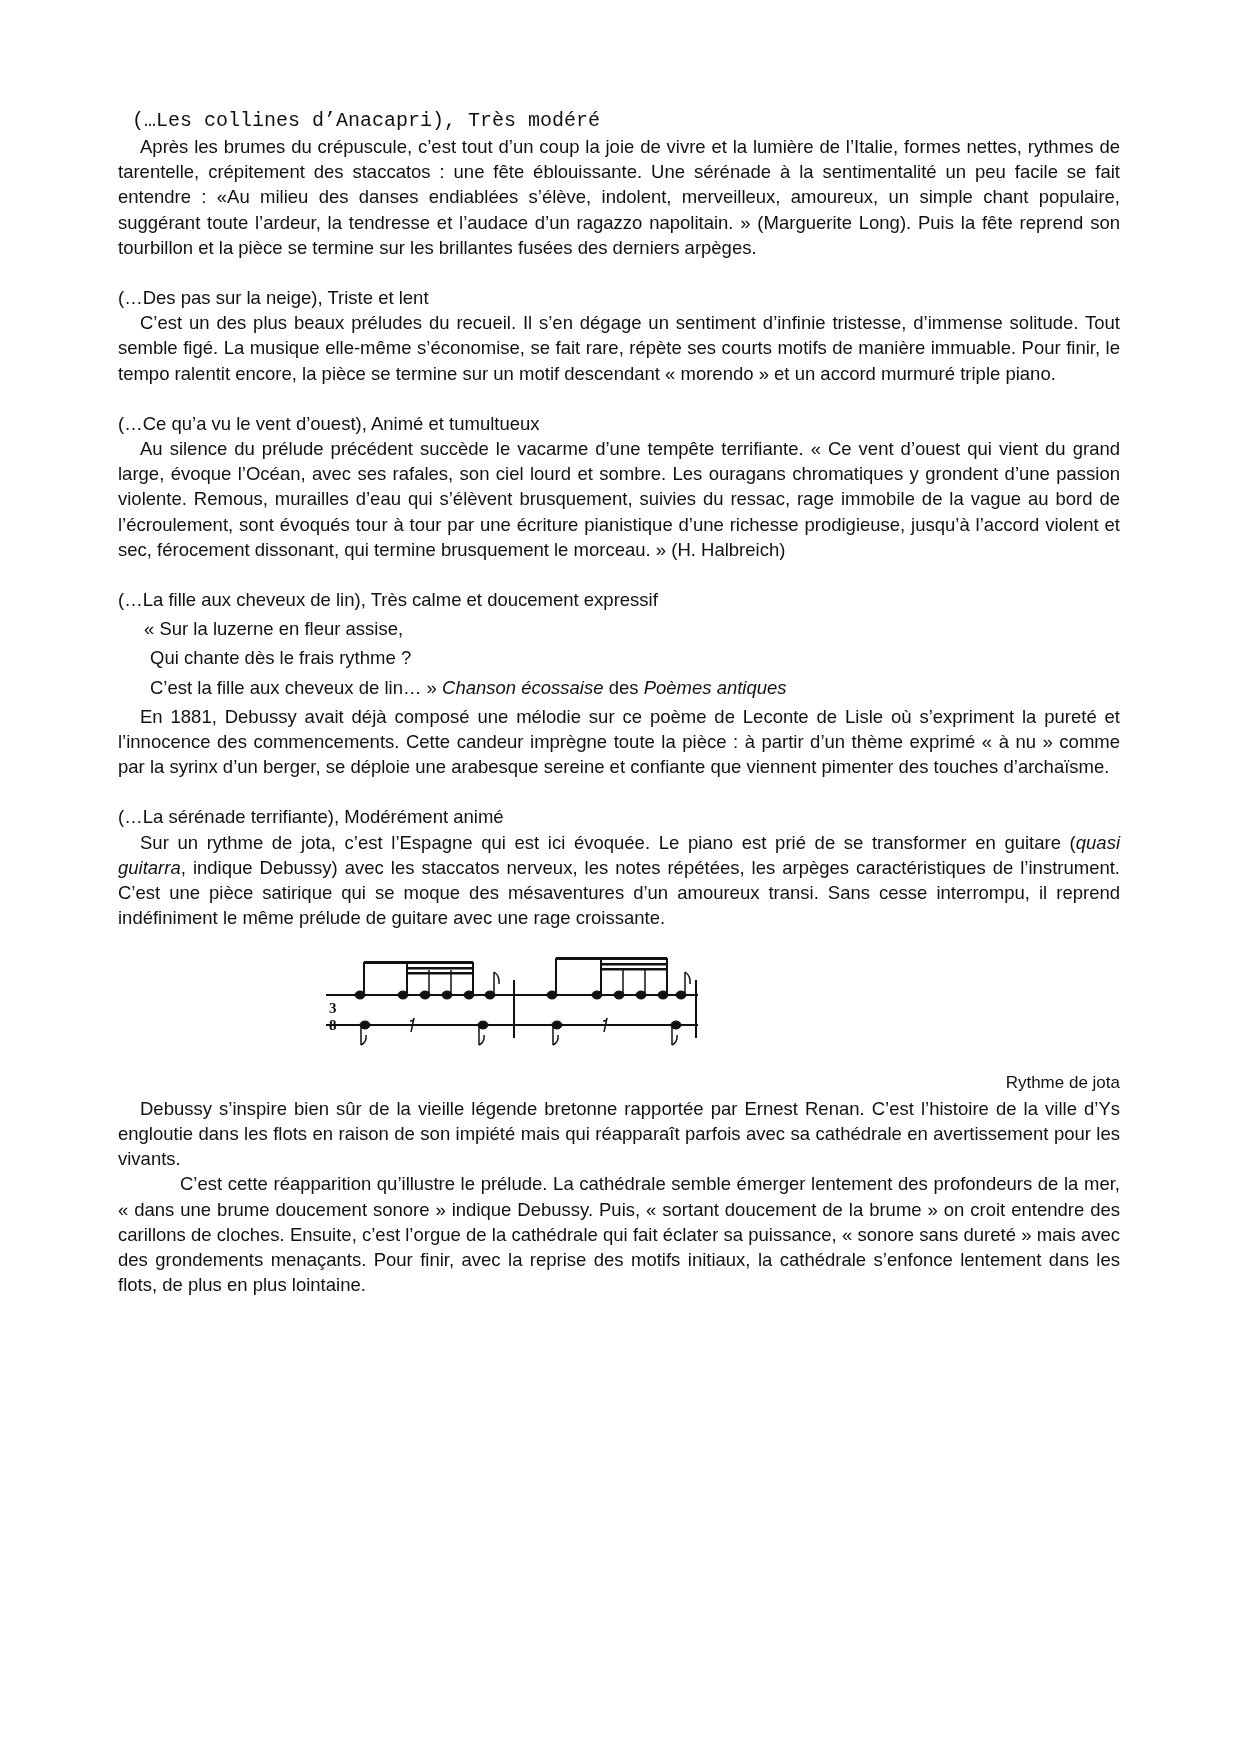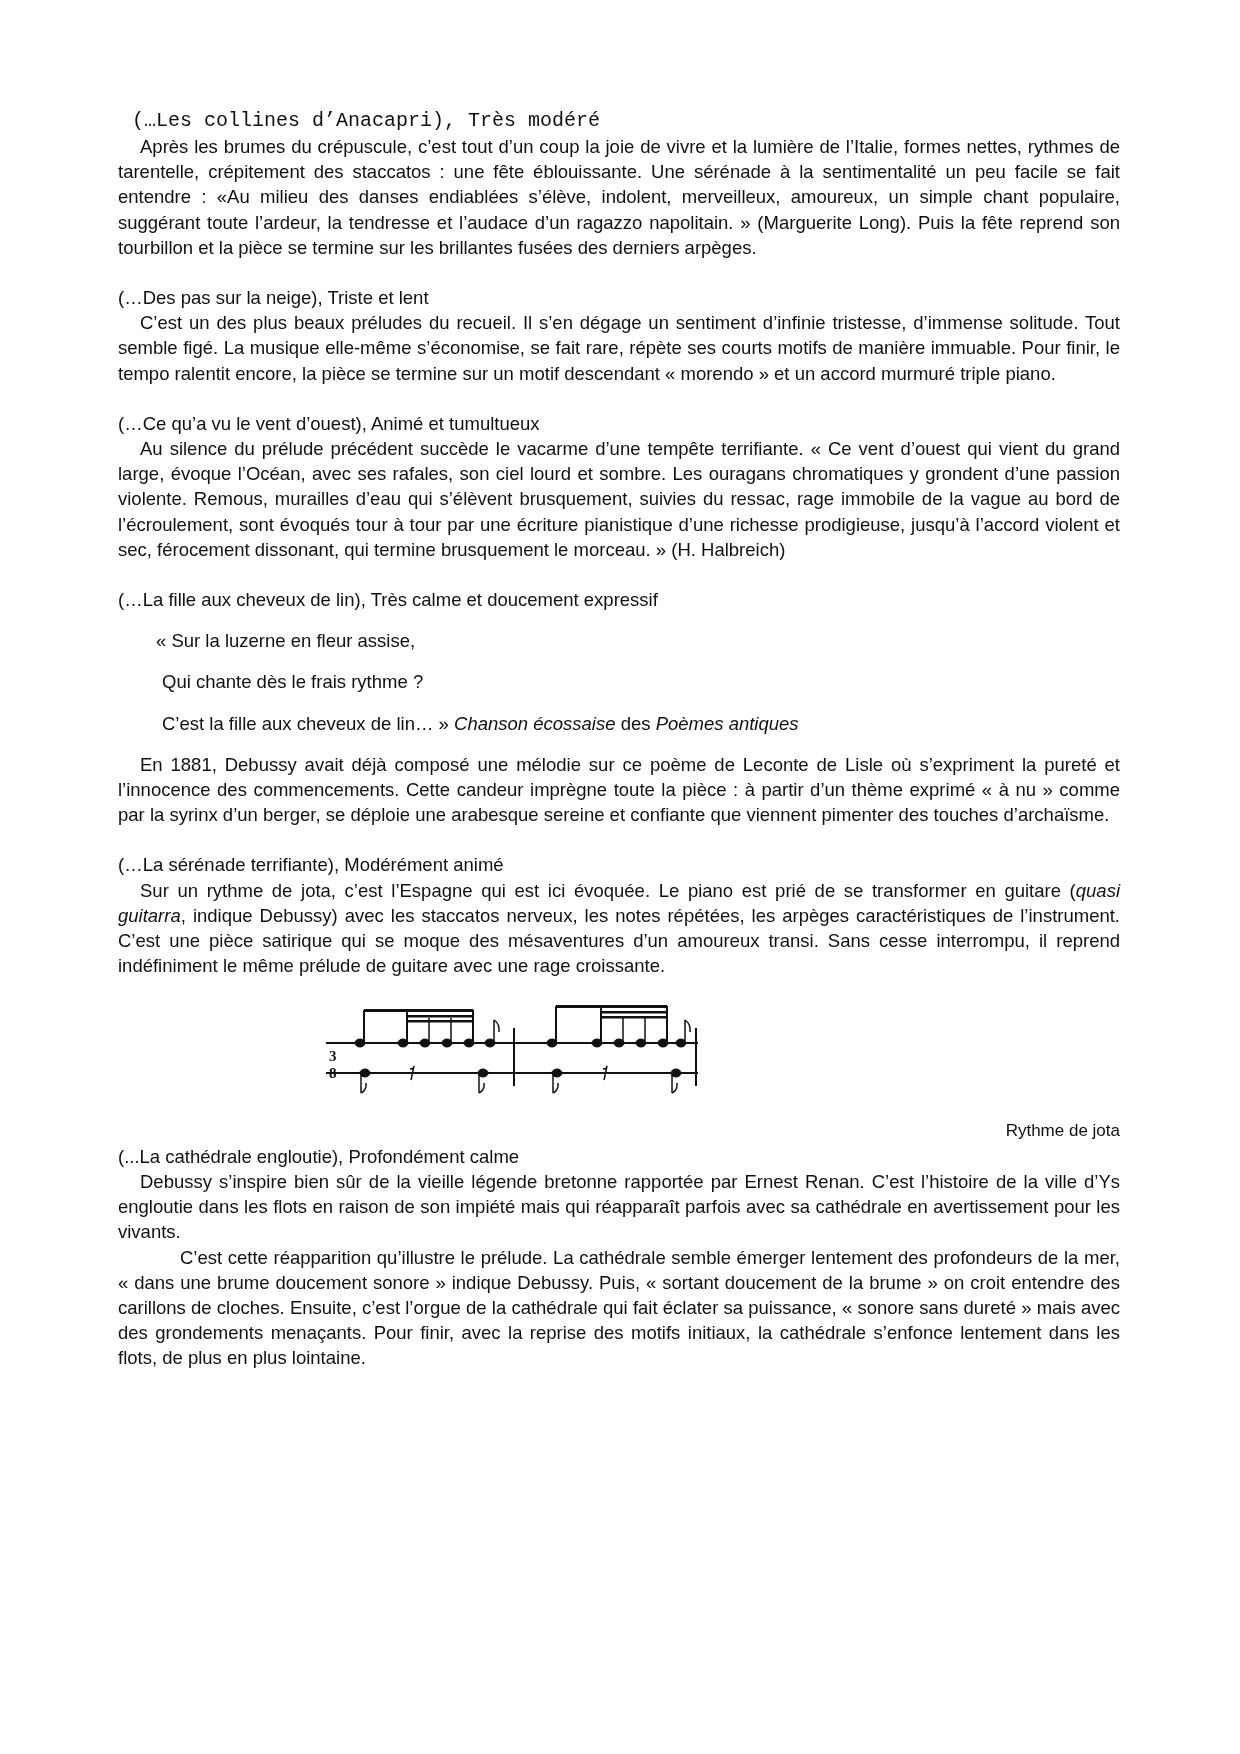--- a/index.html
+++ b/index.html
@@ -5,21 +5,21 @@
     html, body { margin: 0; padding: 0; background: #ffffff; }
     body { width: 1240px; height: 1754px; position: relative; overflow: hidden; color: #111; }
     .page { position: absolute; left: 118px; top: 108px; width: 1002px; font-family: "Liberation Sans", "DejaVu Sans", sans-serif; font-size: 18.5px; line-height: 25.2px; }
     .heading { margin: 0; }
     .heading.mono { font-family: "Liberation Mono", "DejaVu Sans Mono", monospace; font-size: 20px; padding-left: 14px; line-height: 26px; }
     .heading .tempo { }
     .para { margin: 0; text-align: justify; }
     .indent { text-indent: 22px; }
     .indent-big { text-indent: 62px; }
     .gap { height: 25px; }
-    .verse { margin: 16px; padding-left: 22px; }
+    .verse { margin: 4px; padding-left: 22px; }
     .verse.inner { padding-left: 28px; }
     .figure { position: relative; width: 380px; height: 110px; margin: 10px 0 0 200px; }
     .caption { text-align: right; margin: 4px 0 0 0; font-size: 17px; }
     em { font-style: italic; }
   </style>
 </head>
 <body>
 
 <div class="page">
 
@@ -105,17 +105,16 @@
         <path d="M235 105 q6 -3 5 -10" fill="none" stroke-width="1.5"></path>
         <path d="M285 81 q4 0 4 -3 l-3 14" fill="none" stroke-width="1.5"></path>
         <ellipse cx="358" cy="85" rx="5" ry="4"></ellipse>
         <line x1="354" y1="85" x2="354" y2="105" stroke-width="1.5"></line>
         <path d="M354 105 q6 -3 5 -10" fill="none" stroke-width="1.5"></path>
       </g>
     </svg>
   </div>
   <p class="caption" style="margin-top:20px;">Rythme de jota</p>
 
-  <p class="heading"><span>(...La cathédrale engloutie), </span><span class="tempo">Profondément calme</span></p>
   <p class="para indent">Debussy s’inspire bien sûr de la  vieille légende bretonne rapportée par Ernest Renan. C’est l’histoire de la ville d’Ys engloutie dans les flots en raison de son impiété mais qui réapparaît parfois avec sa cathédrale en avertissement  pour les vivants.</p>
   <p class="para indent-big">C’est cette réapparition qu’illustre le prélude. La cathédrale semble émerger lentement des profondeurs de la mer, « dans une brume doucement sonore » indique Debussy. Puis, « sortant doucement de la brume » on croit entendre des carillons de cloches. Ensuite, c’est l’orgue de la cathédrale qui fait éclater sa  puissance, « sonore sans dureté » mais avec des grondements menaçants. Pour finir, avec la reprise des motifs initiaux, la cathédrale s’enfonce lentement dans les flots, de plus en plus lointaine.</p>
 
 </div>
 
 </body></html>

